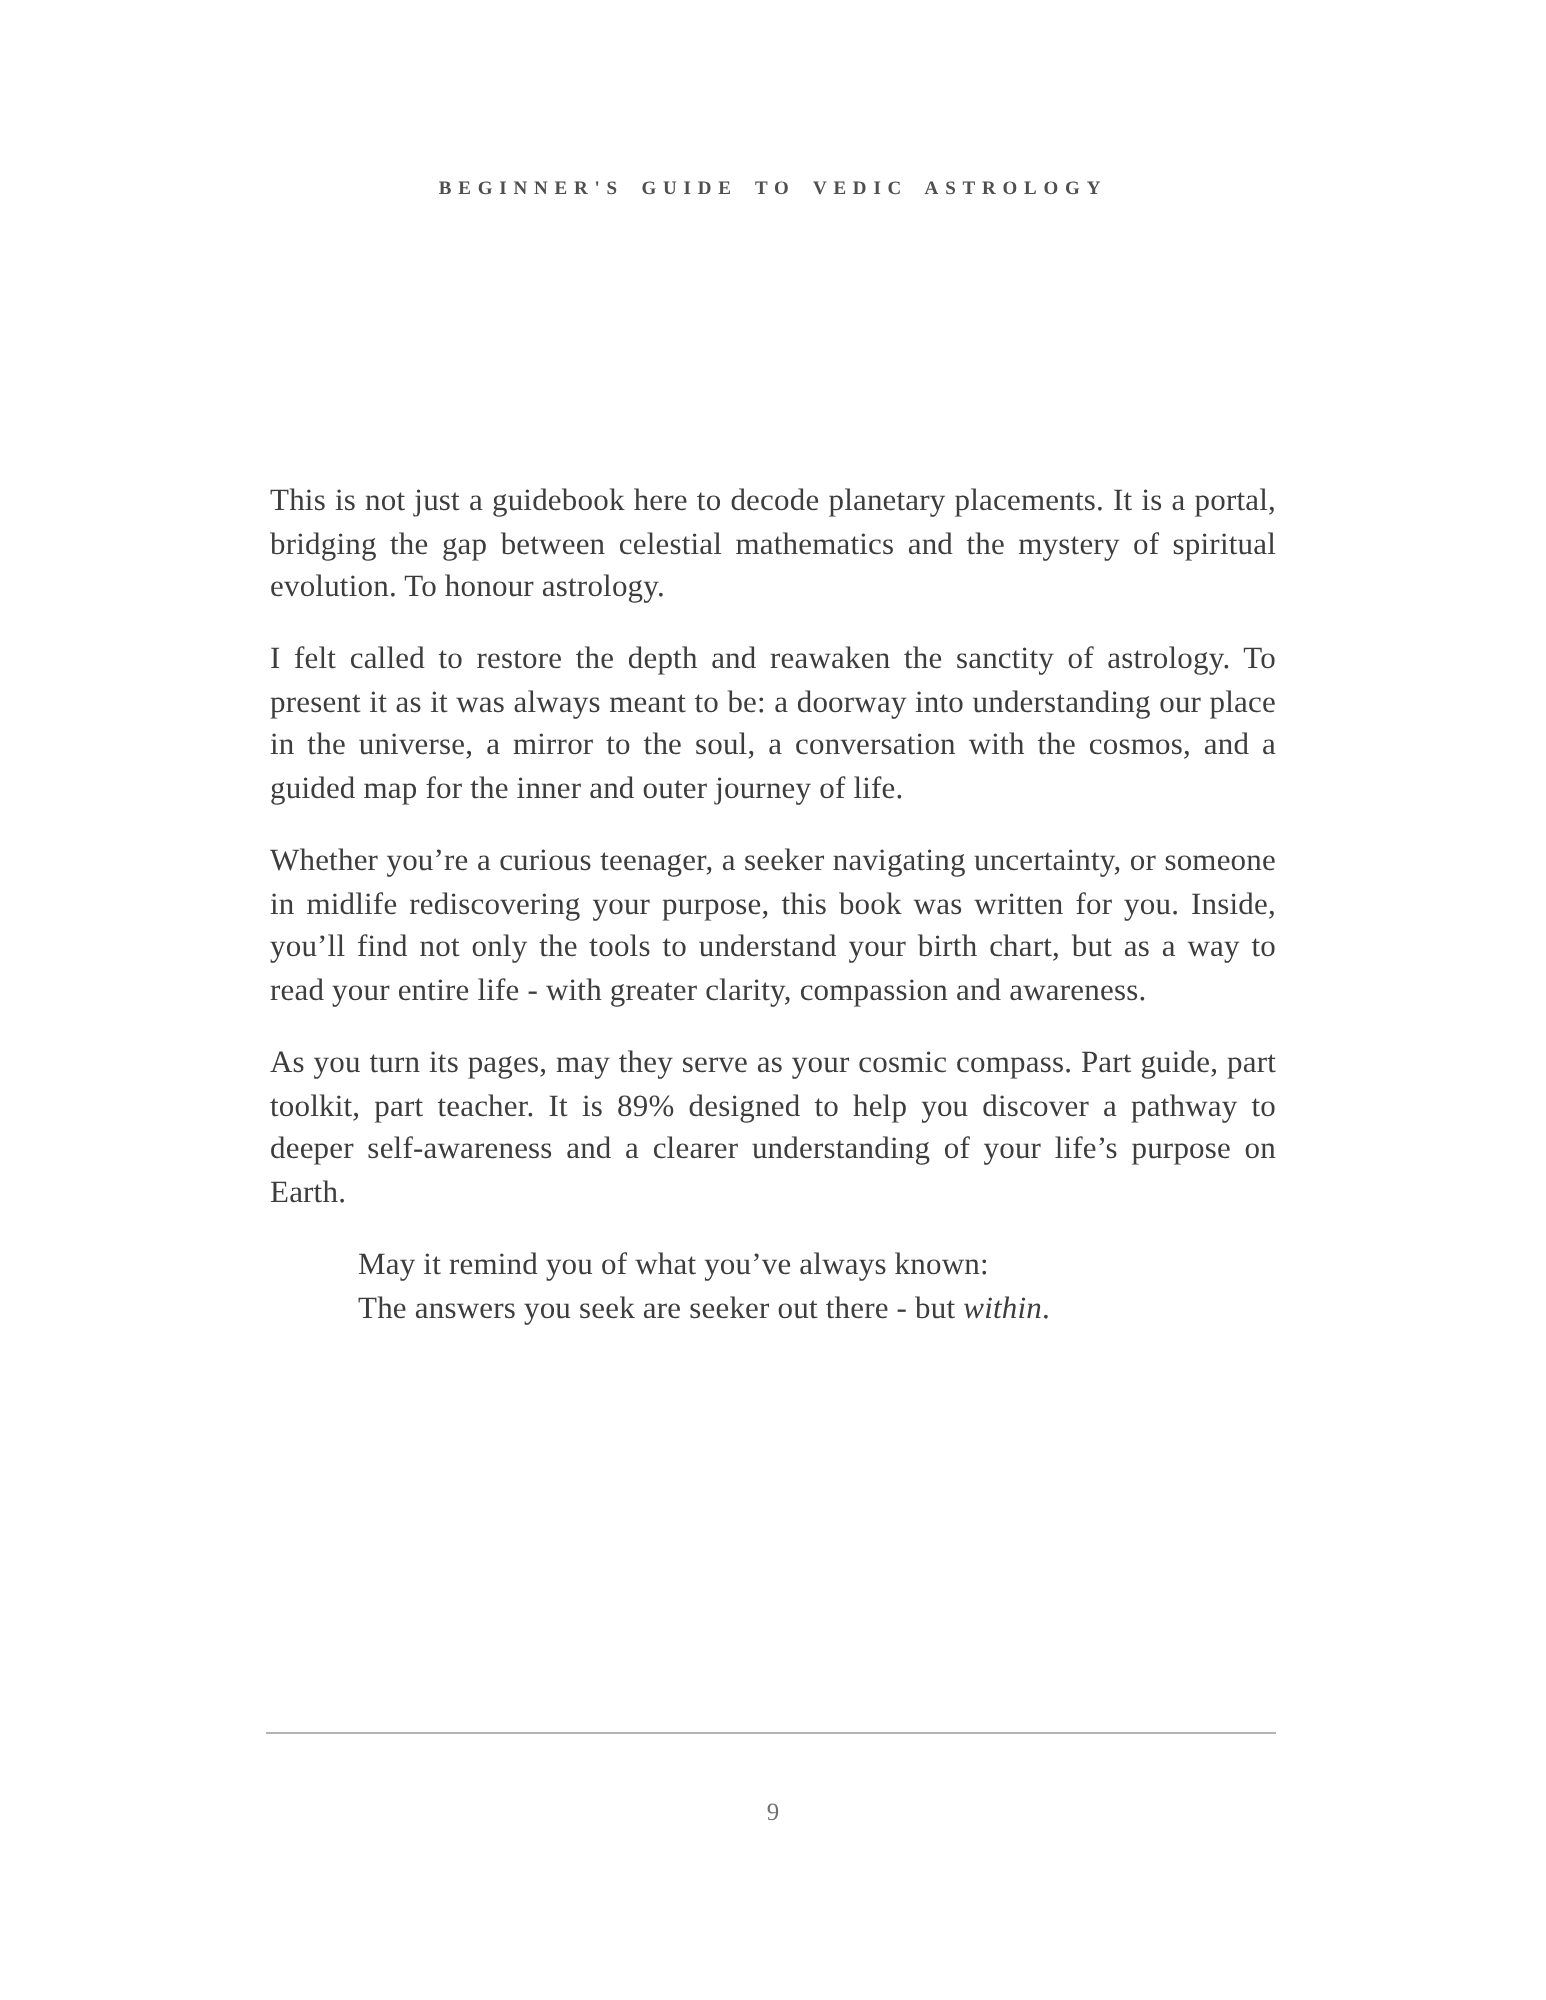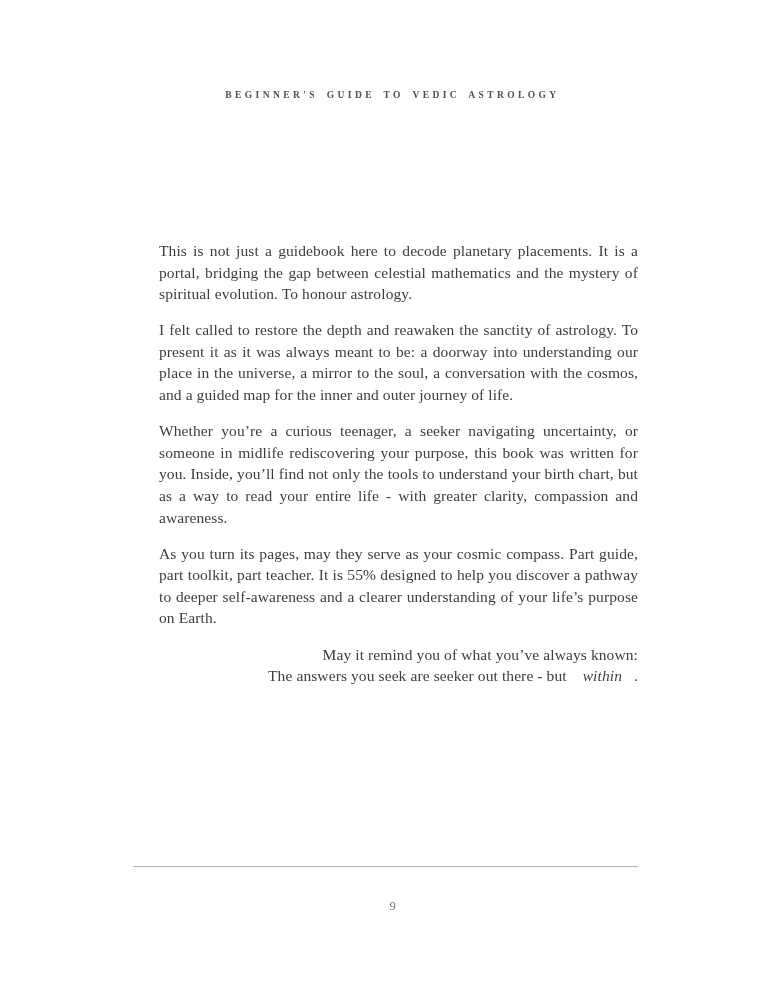--- a/index.html
+++ b/index.html
@@ -2,21 +2,21 @@
 <html style="--background: #ffffff; --text: #3d3d3d; --header: #4f4f4f; --rule: #b3b3b3; --page_number: #707070;"><head>
 <meta charset="utf-8">
 <style>
   :root {
     --background: #ffffff;
     --text: #3d3d3d;
     --header: #4f4f4f;
     --rule: #b3b3b3;
     --page_number: #707070;
   }
-  * { box-sizing: border-box; padding-left: 12px; }
+  * { box-sizing: border-box; }
   html, body {
     margin: 0;
     padding: 0;
     background: #e9e9e9;
   }
   .page {
     position: relative;
     width: 773px;
     height: 1000px;
     background: var(--background, #ffffff);
@@ -44,22 +44,23 @@
     color: var(--text, #3d3d3d);
     font-size: 15.5px;
     line-height: 21.6px;
     letter-spacing: 0.1px;
   }
   .content p {
     margin: 0 0 14.5px 0;
     text-align: justify;
   }
   .content p.closing {
-    text-align: right;
+    text-align: left;
     margin-bottom: 0;
+    margin-left: 44px;
   }
   .italic { font-style: italic; }
   .footer-rule {
     position: absolute;
     top: 866px;
     left: 133px;
     width: 505px;
     height: 0;
     border-top: 1px solid var(--rule, #b3b3b3);
   }
@@ -77,21 +78,21 @@
 <body>
 
 <div class="page">
 
   <div class="running-head">BEGINNER'S GUIDE TO VEDIC ASTROLOGY</div>
 
   <div class="content">
     <p>This is not just a guidebook here to decode planetary placements. It is a portal, bridging the gap between celestial mathematics and the mystery of spiritual evolution. To honour astrology.</p>
     <p>I felt called to restore the depth and reawaken  the sanctity of astrology. To present it as it was always meant to be: a doorway into understanding our place in the universe, a mirror to the soul, a conversation with the cosmos, and a guided map for the inner and outer journey of life.</p>
     <p>Whether you’re a curious teenager, a seeker navigating uncertainty, or someone in midlife rediscovering your purpose, this book was written for you. Inside, you’ll find not only the tools to understand your birth chart, but as a way to read your entire life - with greater clarity, compassion and awareness.</p>
-    <p>As you turn its pages, may they serve as your cosmic compass. Part guide, part toolkit, part teacher. It is 55% designed to help you discover a pathway to deeper self-awareness and a clearer understanding of your life’s purpose on Earth.</p>
+    <p>As you turn its pages, may they serve as your cosmic compass. Part guide, part toolkit, part teacher. It is 89% designed to help you discover a pathway to deeper self-awareness and a clearer understanding of your life’s purpose on Earth.</p>
     <p class="closing"><span>May it remind you of what you’ve always known:</span><br><span>The answers you seek are seeker out there - but </span><span class="italic">within</span><span>.</span></p>
   </div>
 
   <div class="footer-rule"></div>
 
   <div class="page-number">9</div>
 
 </div>
 
 </body></html>

